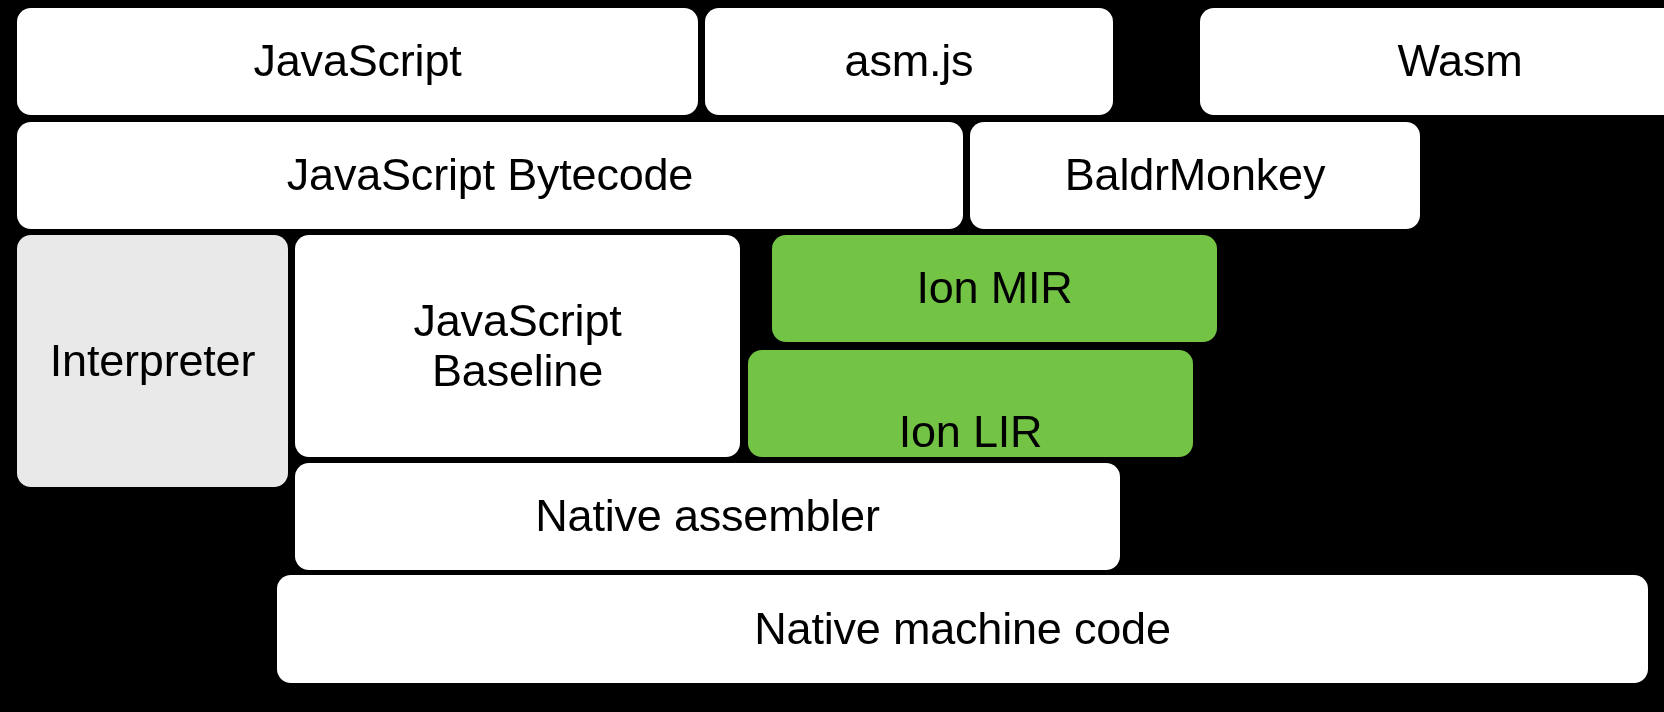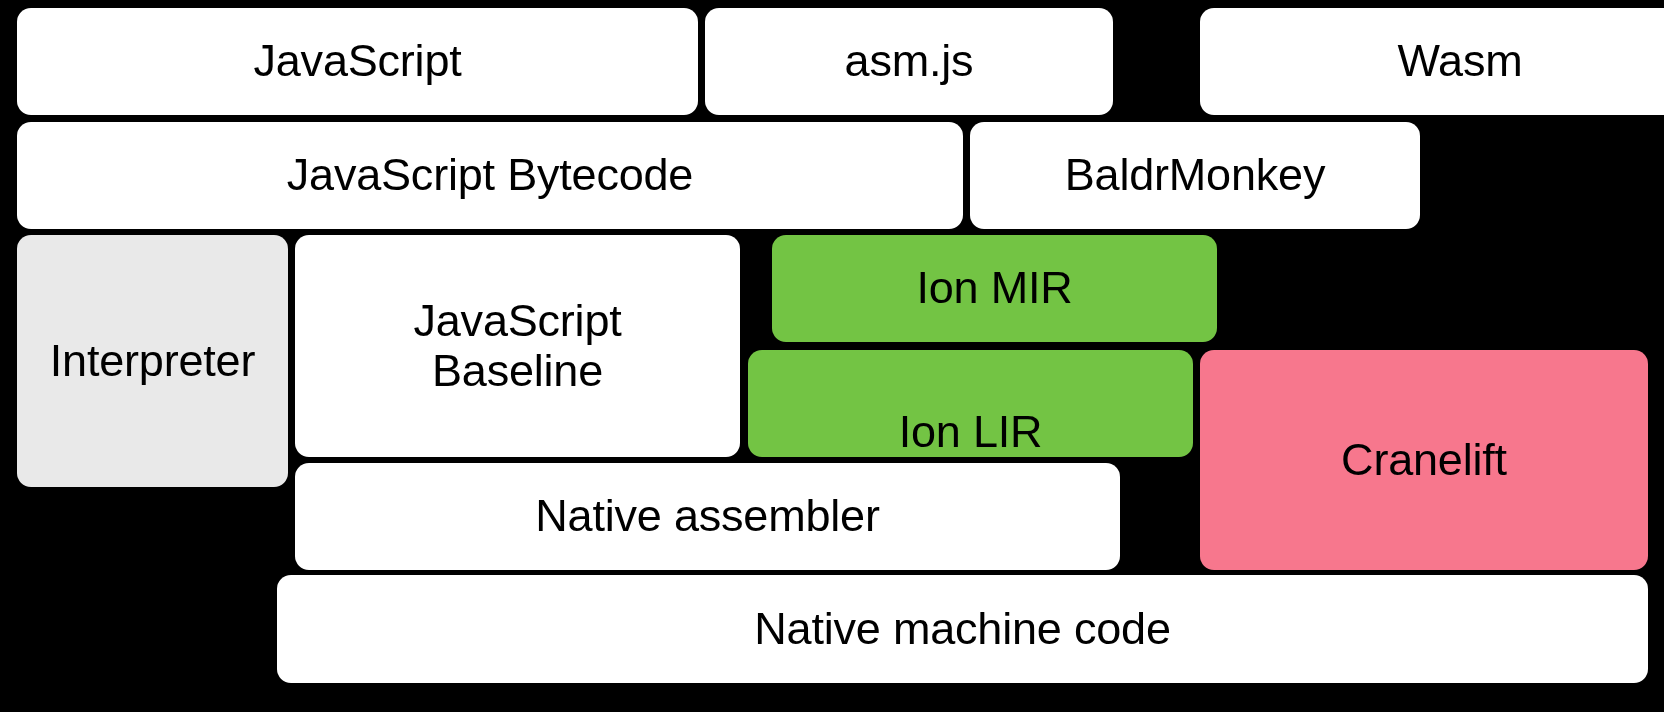--- a/index.html
+++ b/index.html
@@ -43,16 +43,15 @@
     <div class="node fill-white" style="left: 17px; top: 8px; width: 681px; height: 107px;"><span>JavaScript</span></div>
     <div class="node fill-white" style="left: 705px; top: 8px; width: 408px; height: 107px;"><span>asm.js</span></div>
     <div class="node fill-white" style="left: 1200px; top: 8px; width: 520px; height: 107px;"><span>Wasm</span></div>
     <div class="node fill-white" style="left: 970px; top: 122px; width: 450px; height: 107px;"><span>BaldrMonkey</span></div>
     <div class="node fill-white" style="left: 17px; top: 122px; width: 946px; height: 107px;"><span>JavaScript Bytecode</span></div>
     <div class="node fill-gray" style="left: 17px; top: 235px; width: 271px; height: 252px;"><span>Interpreter</span></div>
     <div class="node fill-white" style="left: 295px; top: 235px; width: 445px; height: 222px;"><span>JavaScript
 Baseline</span></div>
     <div class="node fill-green" style="left: 748px; top: 235px; width: 445px; height: 107px; margin-left: 24px;"><span>Ion MIR</span></div>
     <div class="node fill-green" style="left: 748px; top: 350px; width: 445px; height: 107px; align-items: flex-end;"><span>Ion LIR</span></div>
-    <div class="node fill-pink" style="left: 1200px; top: 350px; width: 448px; height: 220px;"><span>Cranelift</span></div>
     <div class="node fill-white" style="left: 295px; top: 463px; width: 825px; height: 107px;"><span>Native assembler</span></div>
     <div class="node fill-white" style="left: 277px; top: 575px; width: 1371px; height: 108px; text-align: right;"><span>Native machine code</span></div>
   </div>
 
 </body></html>

